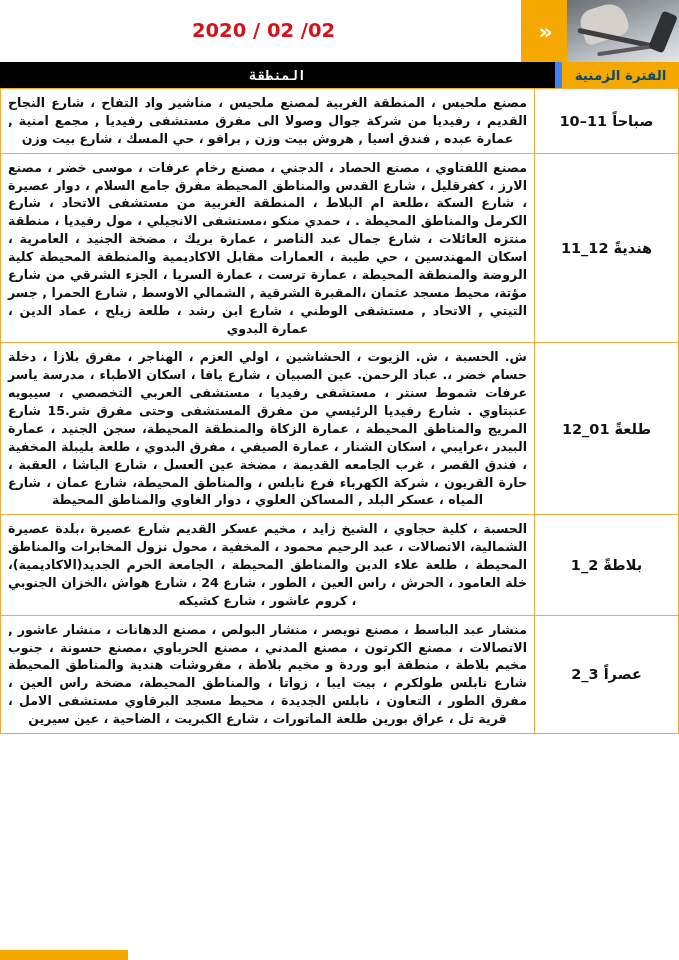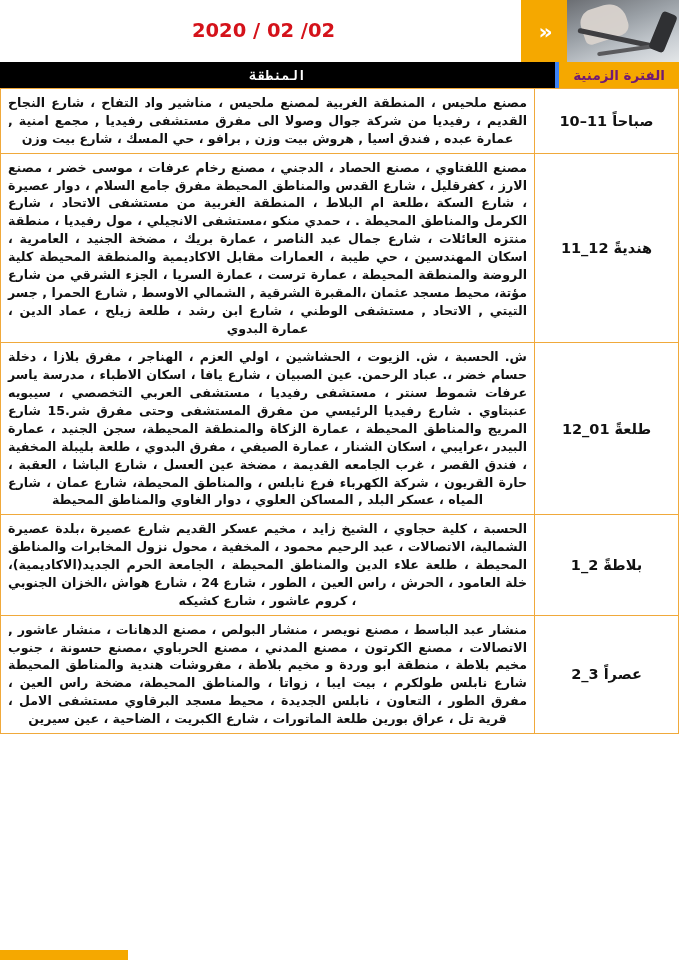--- a/index.html
+++ b/index.html
@@ -134,25 +134,25 @@
     background: #000000;
     color: #ffffff;
     font-size: 13.5px;
     font-weight: bold;
     align-items: stretch;
   }
   .colhead .ch-time {
     width: 124px;
     flex: 0 0 124px;
     background: #f5a800;
-    color: #701a75;
-    display: flex;
-    align-items: center;
-    justify-content: center;
-    border-left: 4px solid #3b82f6;
+    color: #0c4a6e;
+    display: flex;
+    align-items: center;
+    justify-content: center;
+    border-left: 7px solid #3b82f6;
     box-sizing: border-box;
   }
   .colhead .ch-area {
     flex: 1 1 auto;
     background: #000000;
     display: flex;
     align-items: center;
     justify-content: center;
     font-family: Liberation Mono, monospace;
   }

